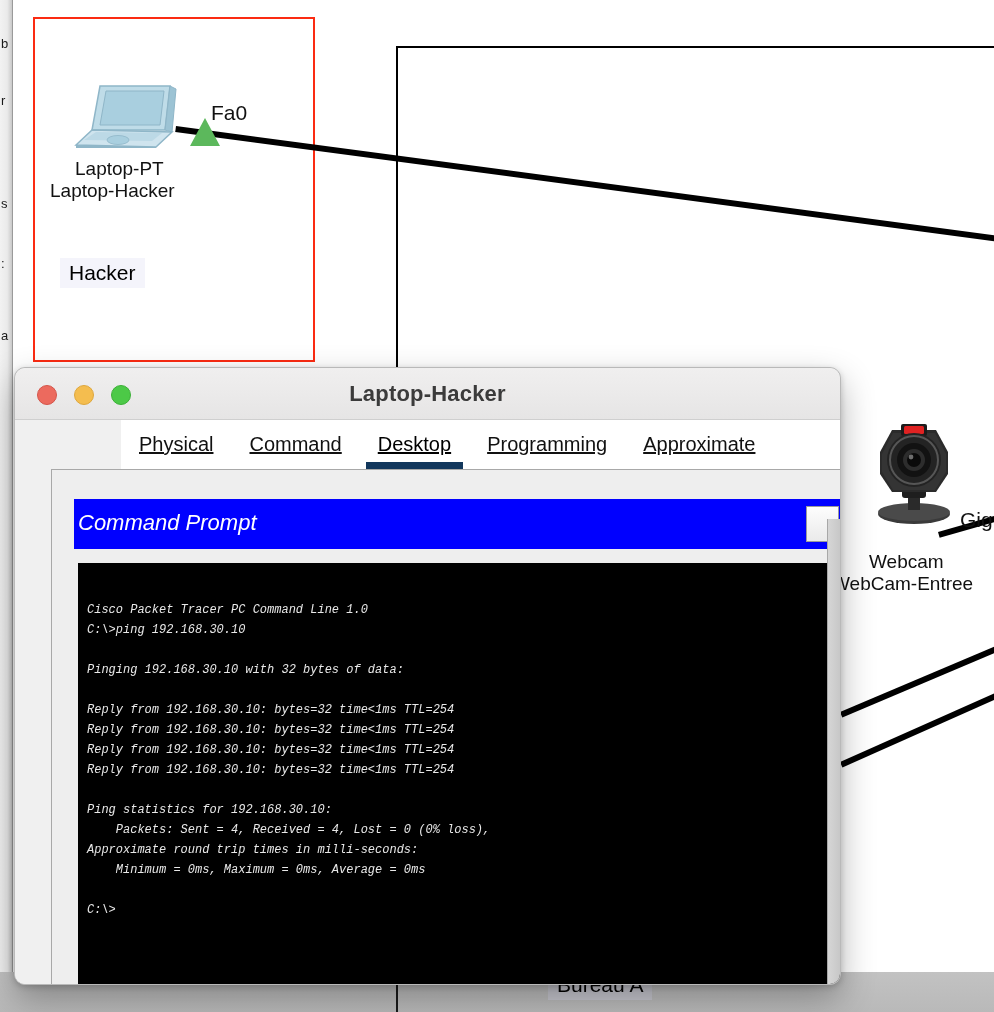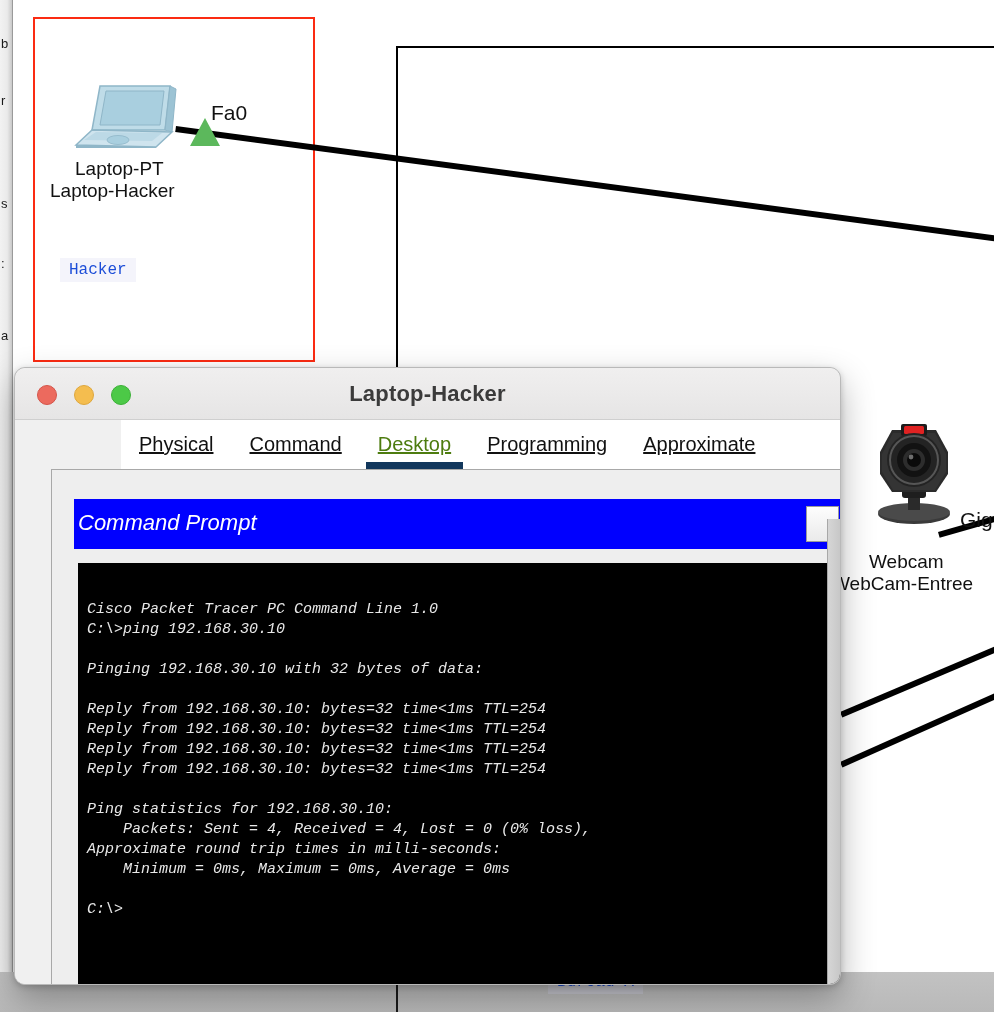--- a/index.html
+++ b/index.html
@@ -48,23 +48,23 @@
   }
 
   
   .laptop { position: absolute; left: 70px; top: 78px; width: 112px; height: 70px; }
 
   .label-plain {
     position: absolute; font-size: 19px; color: #111; white-space: nowrap;
     font-family: "Liberation Sans", sans-serif;
   }
   .label-chip {
-    position: absolute; font-size: 16px; color: #1d4ed8; white-space: nowrap;
+    position: absolute; font-size: 21px; color: #000000; white-space: nowrap;
     background: #f4f4fb; padding: 3px 9px;
-    font-family: Liberation Mono, monospace;
+    font-family: Liberation Sans, sans-serif;
   }
 
   .link-line { position: absolute; background: #000; transform-origin: 0 0; }
   .port-tri {
     position: absolute; width: 0; height: 0;
     border-left: 15px solid transparent; border-right: 15px solid transparent;
     border-bottom: 28px solid #5cb85c;
   }
 
   .webcam { position: absolute; left: 868px; top: 418px; width: 92px; height: 106px; }
@@ -103,21 +103,21 @@
 
   
   .tabbar {
     position: absolute; left: 106px; top: 0; width: 721px; height: 49px;
     background: #ffffff; display: flex; align-items: center;
   }
   .tab {
     position: relative; height: 49px; display: flex; align-items: center;
     padding: 0 18px; font-size: 20px; color: #111; cursor: default; text-decoration: underline;
   }
-  .tab.active { color: #4d7c0f; }
+  .tab.active { color: #000000; }
   .tab.active::after {
     content: ""; position: absolute; left: 6px; right: 6px; bottom: 0;
     height: 7px; background: #12375c;
   }
 
   
   .panel {
     position: absolute; left: 36px; top: 49px; width: 791px; bottom: 0;
     background: #eeeeee; border: 1px solid #a8a8a8; border-bottom: none; font-style: italic;
   }
@@ -132,21 +132,21 @@
   .cmd-btn {
     position: absolute; right: 4px; top: 7px; width: 33px; height: 36px;
     background: linear-gradient(to bottom,#fdfdfd,#eaeaea);
     border: 1px solid #9b9b9b;
   }
   .terminal {
     position: absolute; left: 26px; top: 93px; width: 765px; bottom: 0;
     background: #000000;
     color: #e8e8e8;
     font-family: "Liberation Mono", "DejaVu Sans Mono", monospace;
-    font-size: 15px;
+    font-size: 12px;
     line-height: 20px;
     padding: 17px 0 0 9px;
     white-space: pre;
     overflow: hidden;
   }
   .terminal .ln { display: block; height: 20px; }
 
   .vscroll {
     position: absolute; right: 0; top: 49px; bottom: 0; width: 14px;
     background: linear-gradient(to right,#d6d6d6,#c6c6c6);

